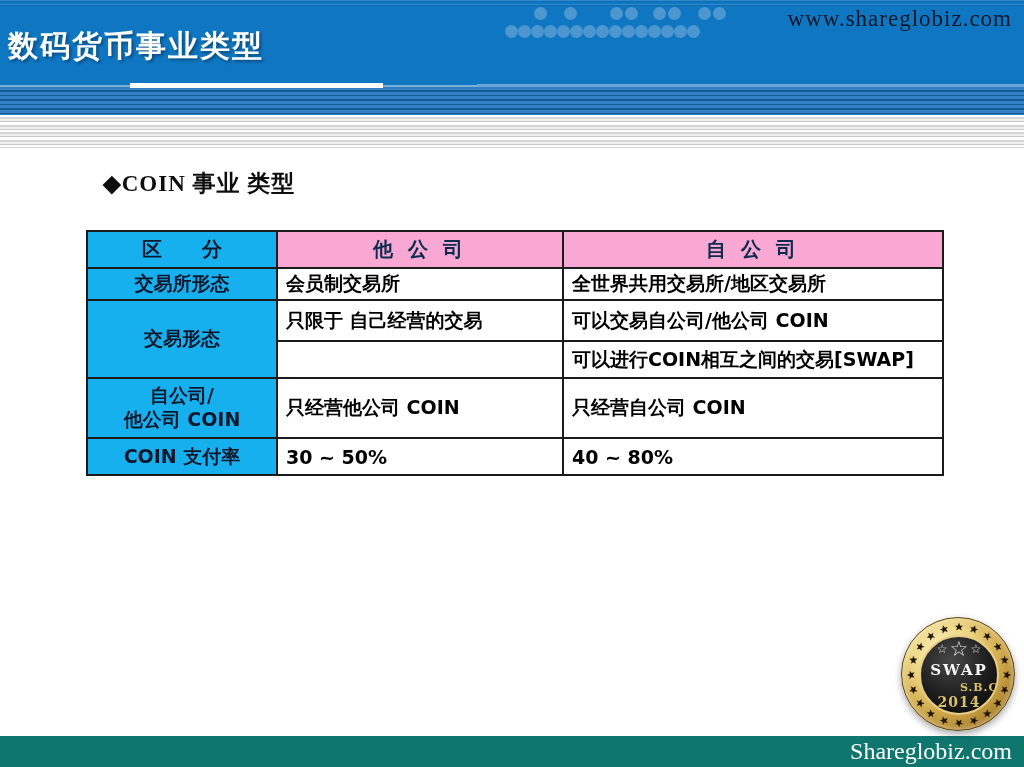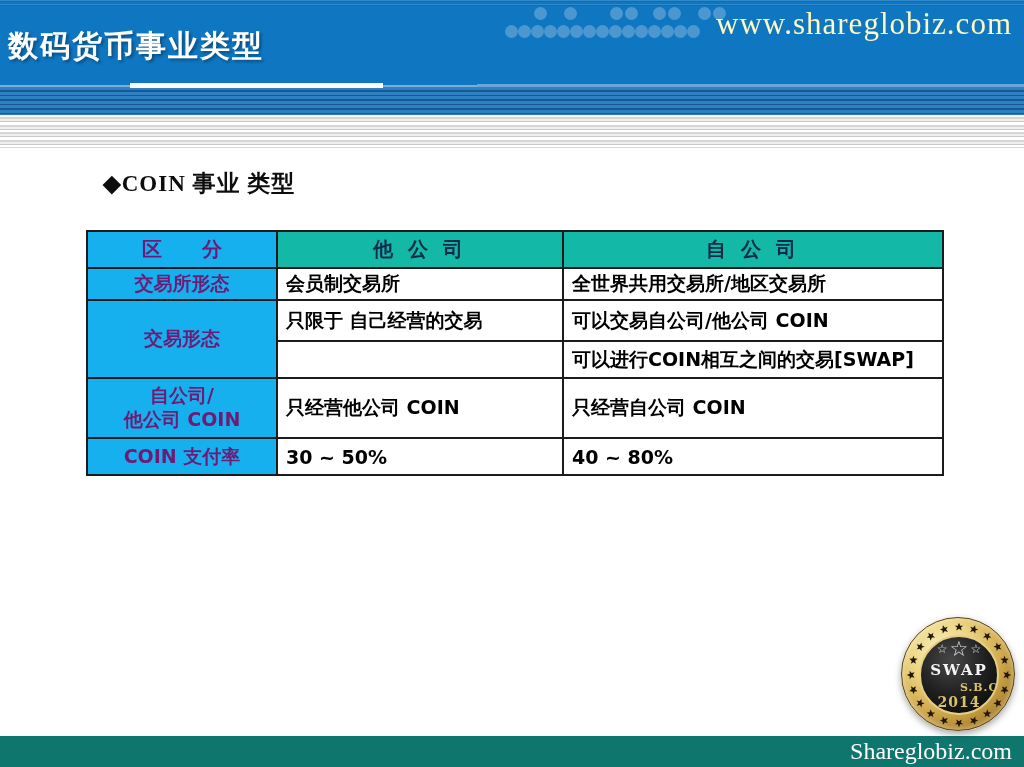--- a/index.html
+++ b/index.html
@@ -22,21 +22,21 @@
   }
   .page-title {
     position:absolute; left:8px; top:26px;
     font-size:30px; font-weight:bold; color:#ffffff; letter-spacing:2px;
     text-shadow:2px 2px 3px rgba(0,0,0,0.35);
     white-space:nowrap;
   }
   .header-url {
     position:absolute; right:12px; top:6px;
     font-family:"Liberation Serif", serif;
-    font-size:31px; color:#fef9c3; letter-spacing:1px;
+    font-size:23px; color:#0f172a; letter-spacing:1px;
   }
 
   
   .dots-row { position:absolute; display:flex; }
   .dots-row .dot {
     width:13px; height:13px; border-radius:50%; background:#4d97d0; flex:none;
   }
   .dots-top { left:534px; top:7px; }
   .dots-top .dot:nth-child(2){ margin-left:17px; }
   .dots-top .dot:nth-child(3){ margin-left:33px; }
@@ -79,24 +79,24 @@
   .coin-table {
     position:absolute; left:86px; top:230px; width:856px;
     border-collapse:collapse; table-layout:fixed;
   }
   .coin-table td {
     border:2px solid #1b1b1b;
     font-weight:bold; font-size:19px; color:#000000;
     padding:2px 8px; background:#ffffff; overflow:hidden;
   }
   .coin-table td.cat {
-    background:#17b0ef; text-align:center; color:#701a75; padding:2px 4px;
+    background:#17b0ef; text-align:center; color:#0f172a; padding:2px 4px;
   }
   .coin-table td.colhead {
-    background:#14b8a6; text-align:center; color:#0d2b4d;
+    background:#f9a8d4; text-align:center; color:#0d2b4d;
     font-size:20px; letter-spacing:4px;
   }
   .coin-table td.cat.header-cat { font-size:20px; }
   .coin-table .pre { white-space:pre-line; line-height:1.25; }
   tr.rh-head  td { height:37px; }
   tr.rh-40    td { height:24px; }
   tr.rh-41    td { height:41px; }
   tr.rh-37    td { height:37px; }
   tr.rh-60    td { height:60px; }
 

